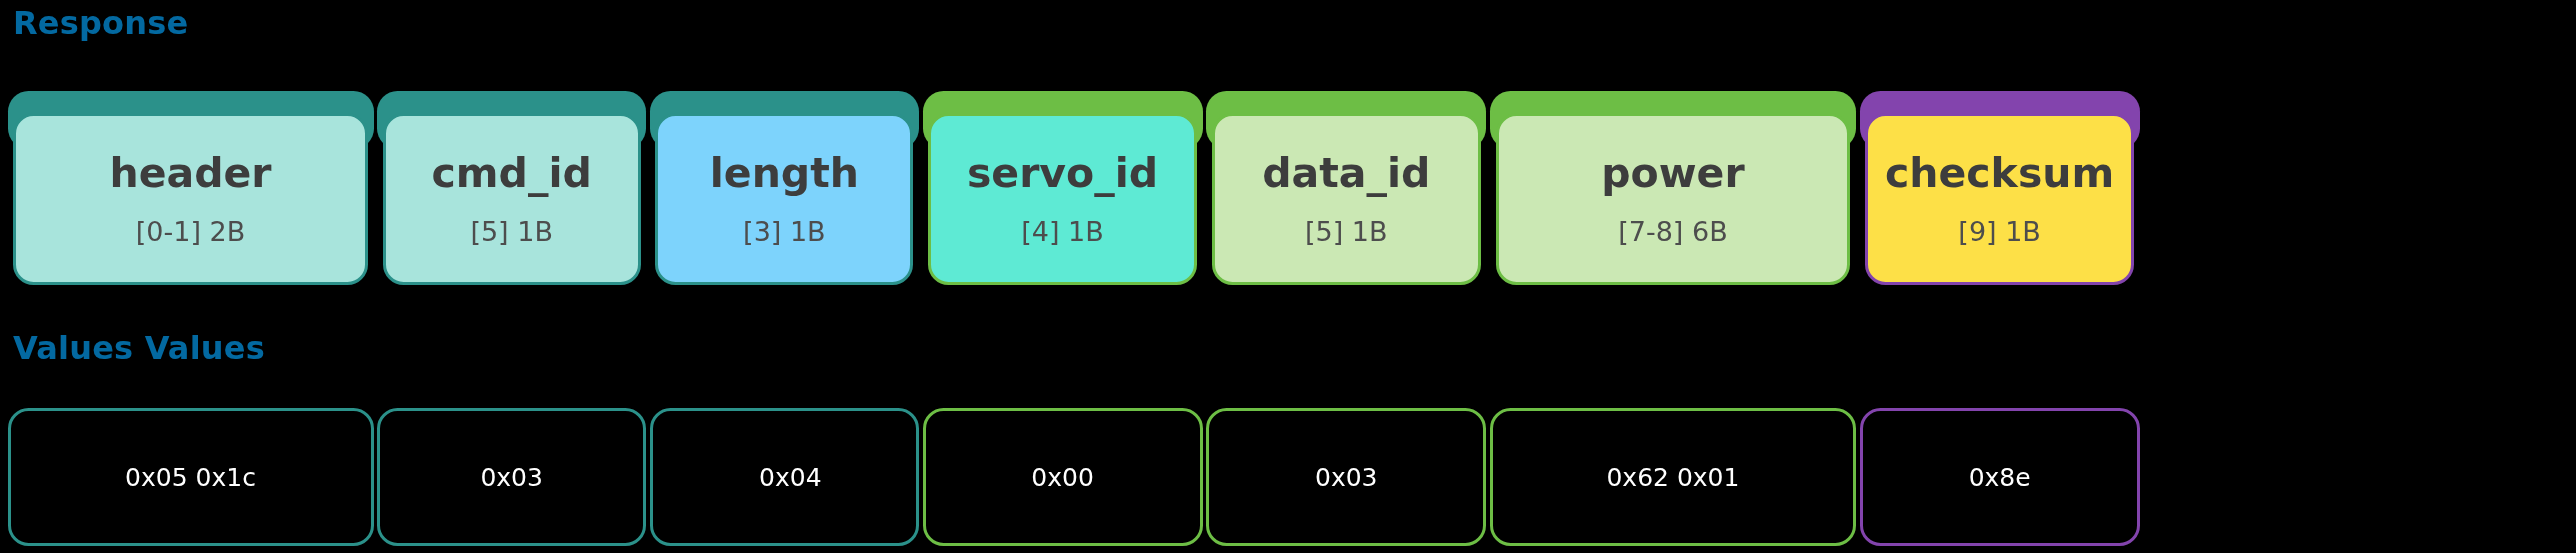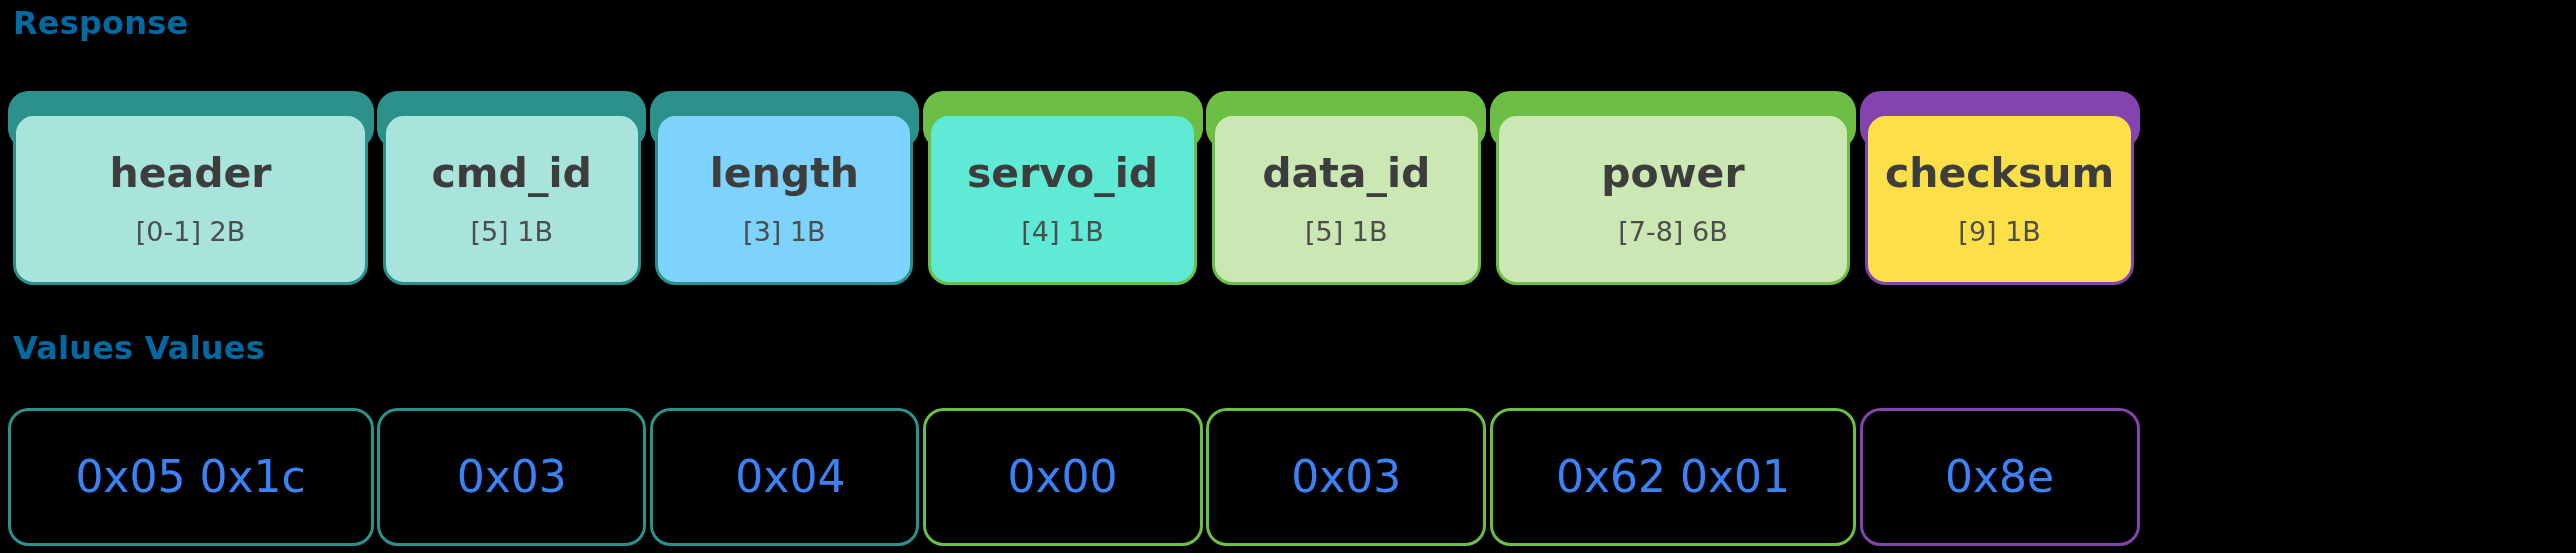--- a/index.html
+++ b/index.html
@@ -93,22 +93,22 @@
     flex:0 0 auto;
     background:#000000;
     border:3.7px solid #2b918a;
     border-radius:20.5px;
     display:flex;
     align-items:center;
     justify-content:center;
   }
   .value-box:last-child { margin-right:0; }
   .value-text {
-    color:#3b82f6;
-    font-size:44px;
+    color:#ffffff;
+    font-size:25px;
     font-weight:normal;
     line-height:1;
     white-space:nowrap;
   }
 </style>
 </head>
 <body>
 
 <div class="page">
 

